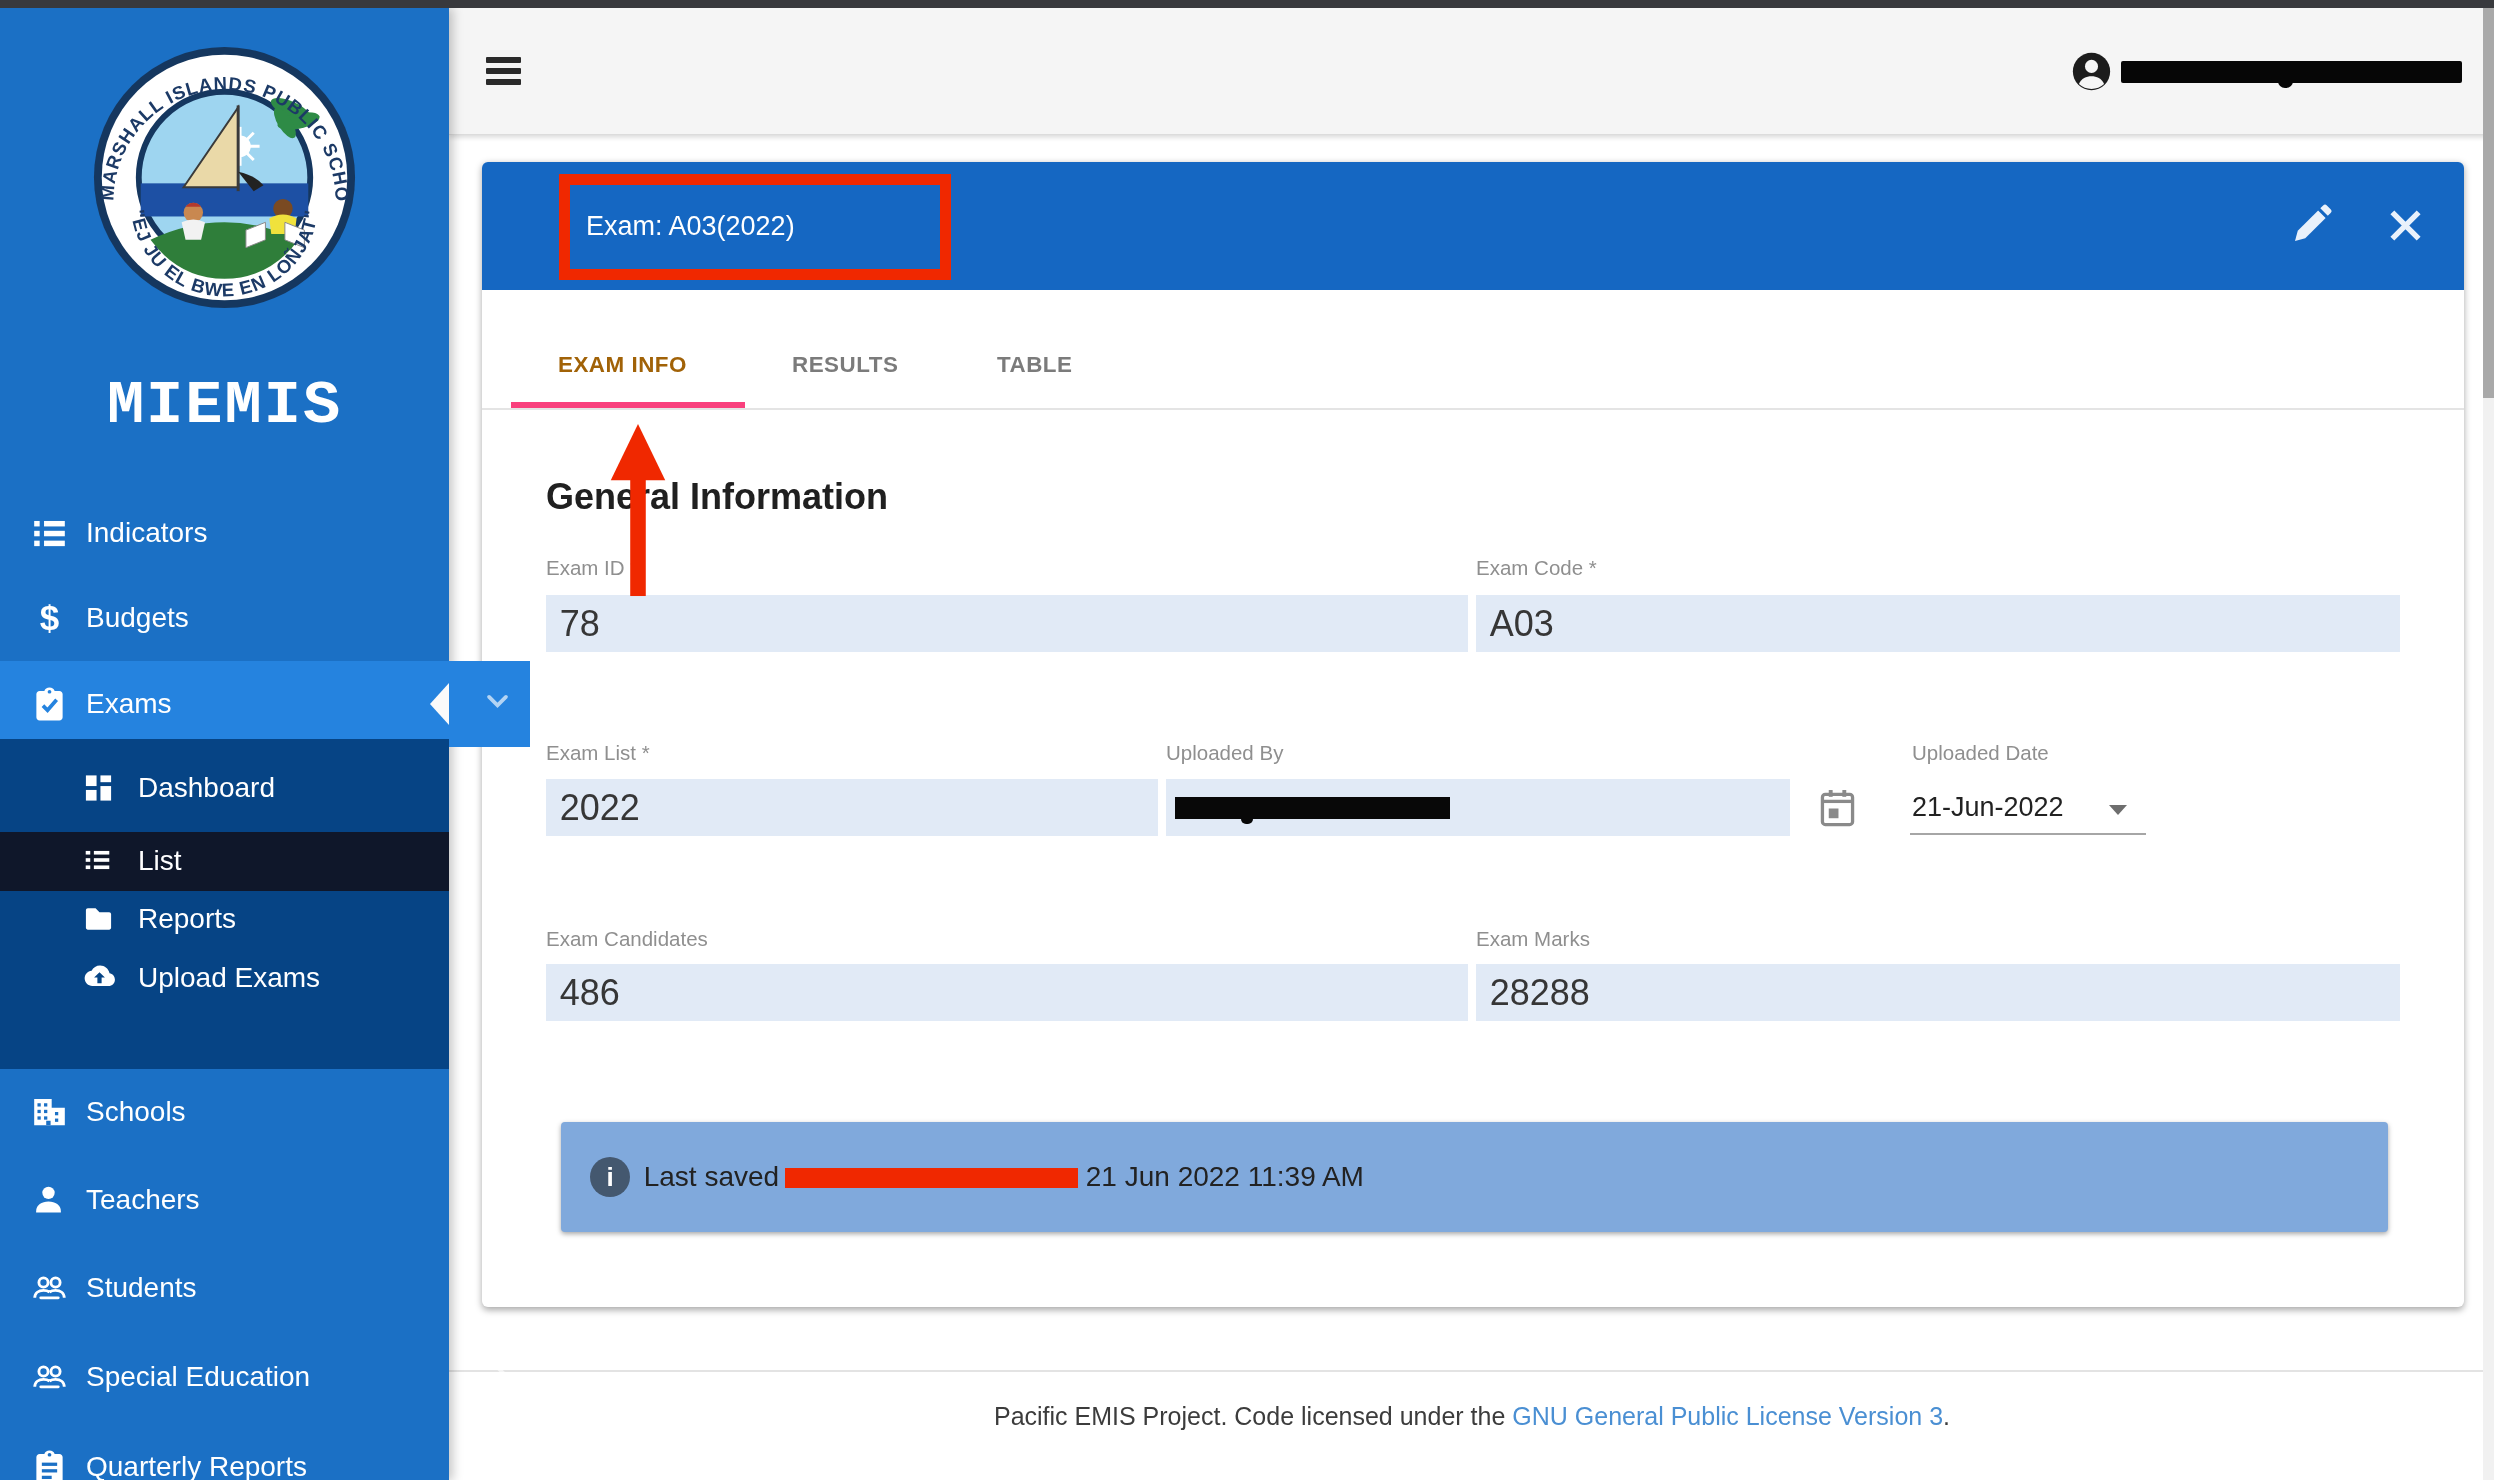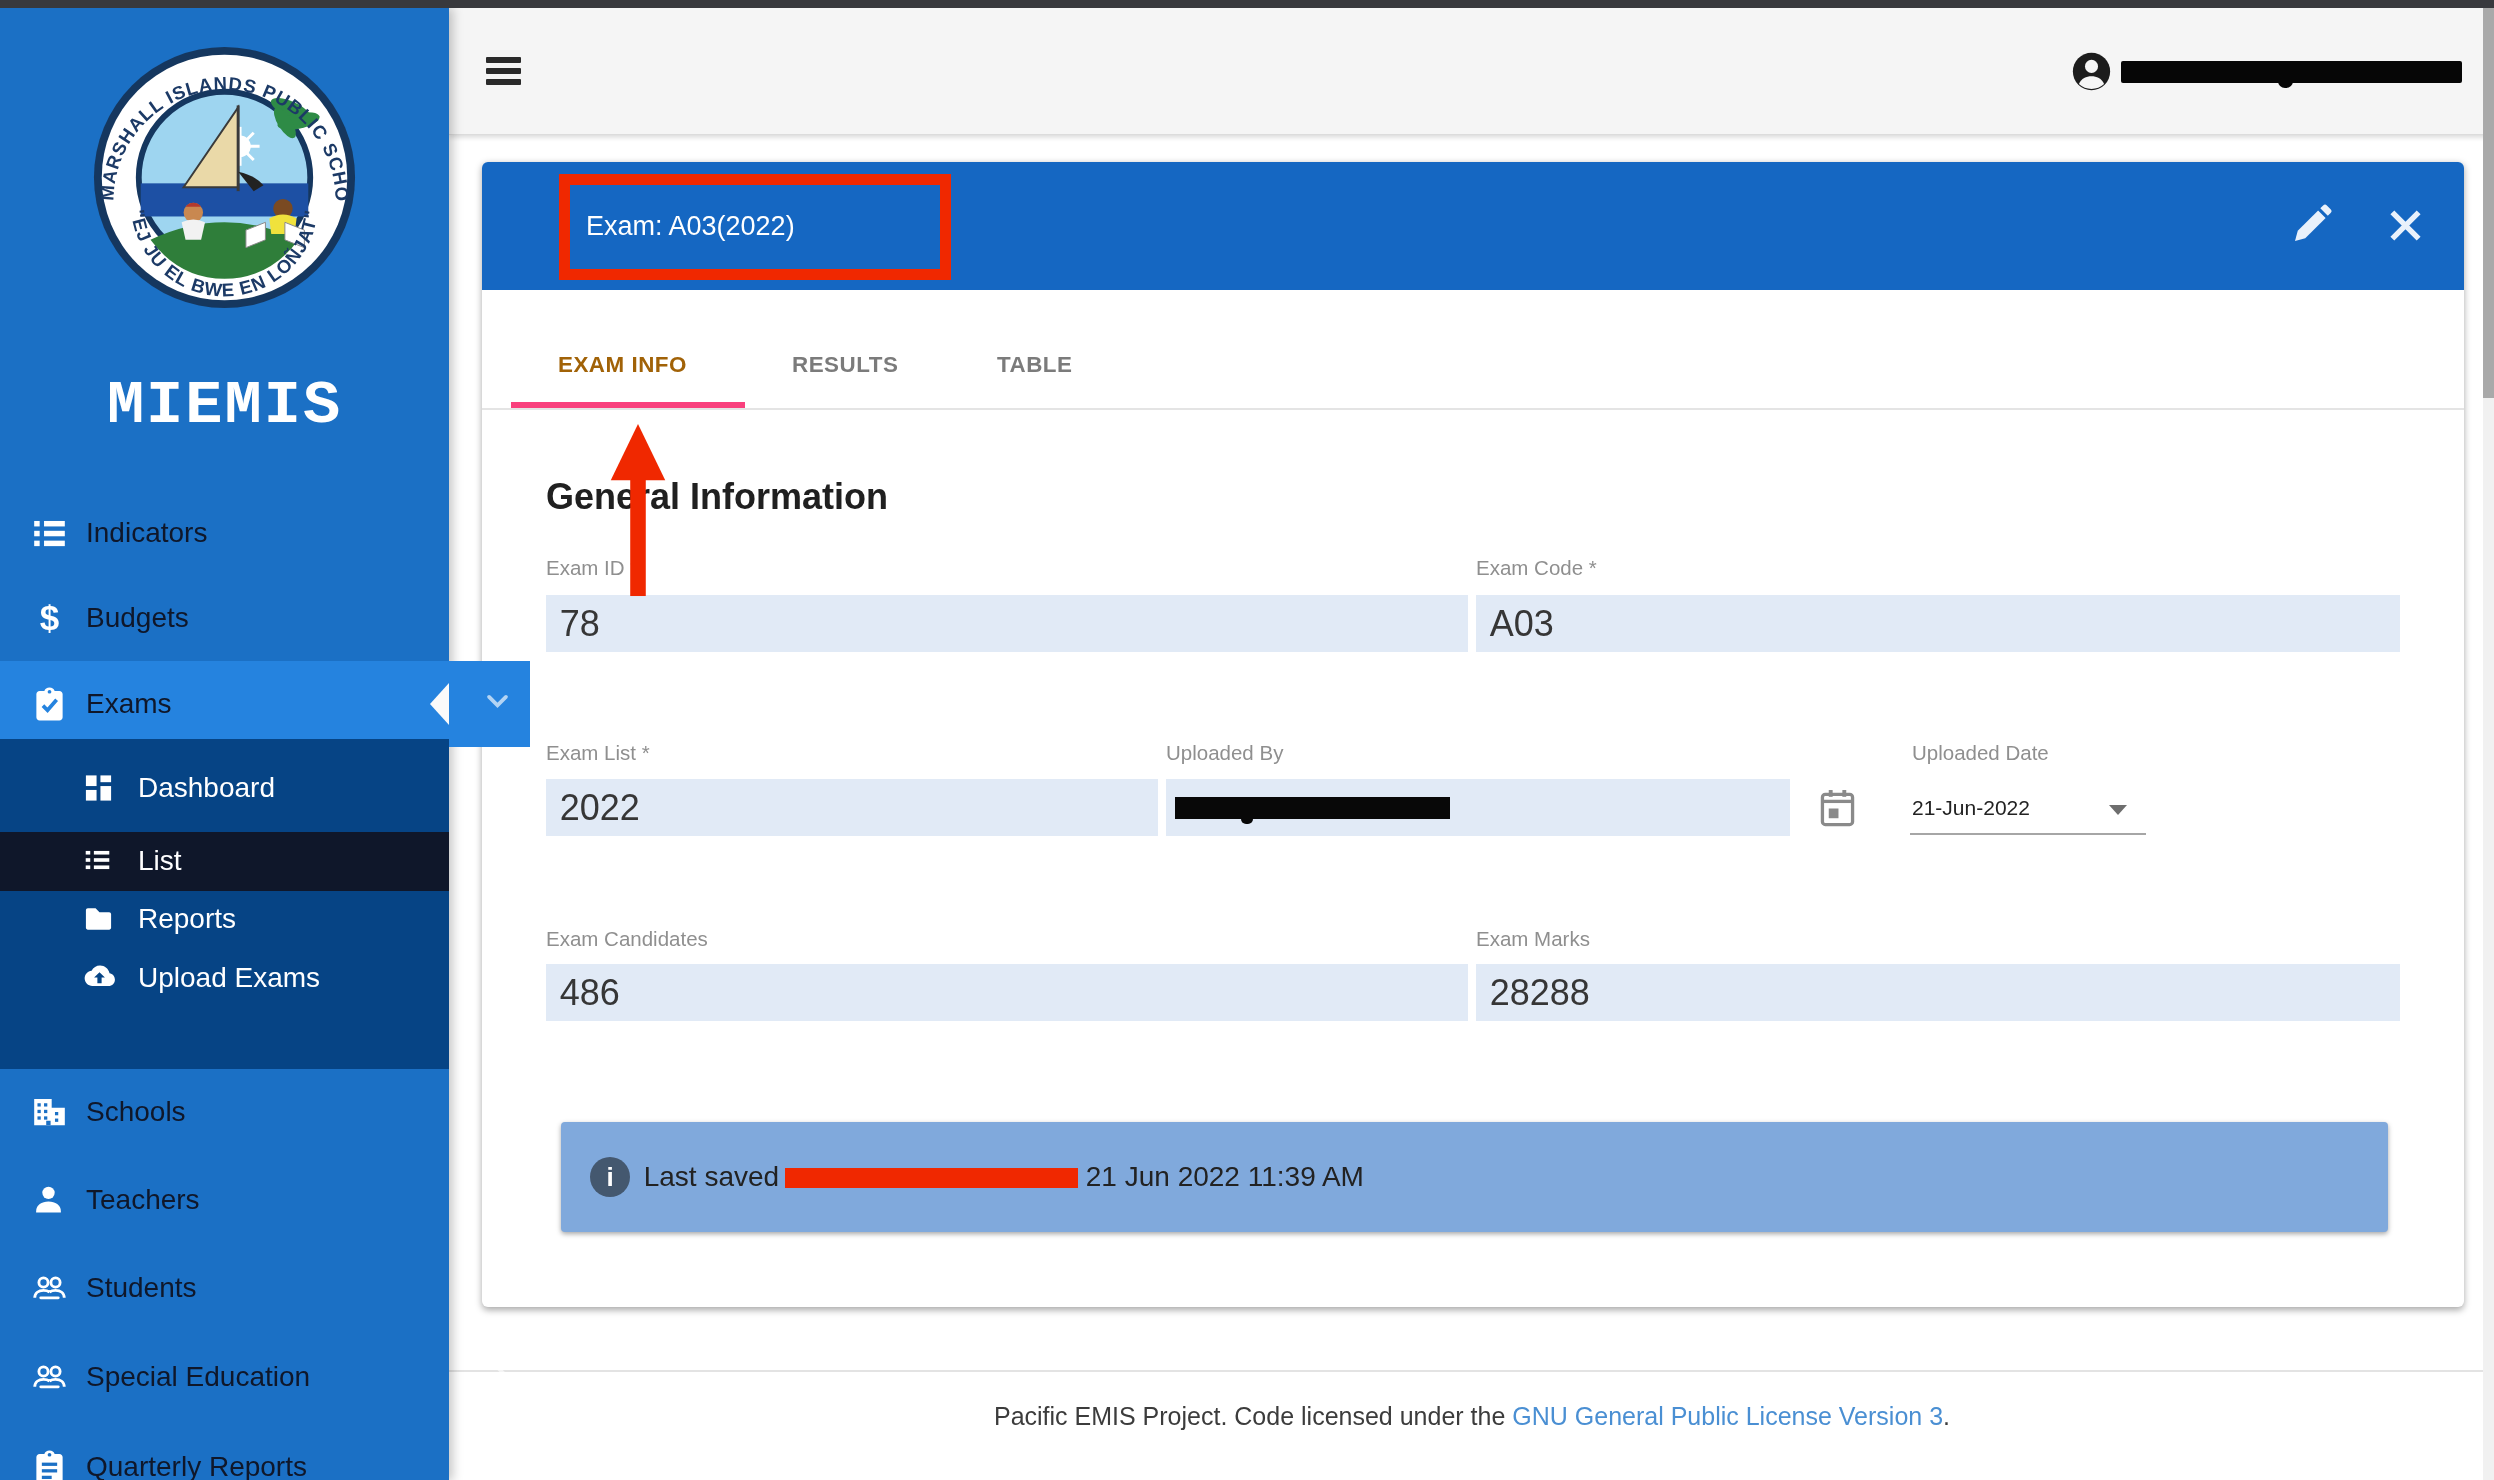--- a/index.html
+++ b/index.html
@@ -6,21 +6,21 @@
   body{
     width:2495px;height:1480px;position:relative;overflow:hidden;
     font-family:"Liberation Sans",sans-serif;background:#ffffff;
   }
   
   .top-strip{position:absolute;left:0;top:0;width:2495px;height:7.8px;background:#38393d;z-index:60;}
   
   .sidebar{position:absolute;left:0;top:7.8px;width:449px;height:1473px;background:#1b70c5;z-index:30;box-shadow:3.9px 0 9.8px rgba(0,0,0,.22);}
   .logo-wrap{position:absolute;left:92px;top:37px;width:265px;height:265px;}
   .brand{position:absolute;left:0;top:359px;width:449px;text-align:center;color:#fff;font-size:62px;font-weight:700;letter-spacing:2px;line-height:78px;font-family:Liberation Mono, monospace;}
-  .nav-item{position:absolute;left:0;width:530px;height:86px;color:#0f172a;cursor:pointer;}
+  .nav-item{position:absolute;left:0;width:530px;height:86px;color:#ffffff;cursor:pointer;}
   .nav-item .ico{position:absolute;left:32px;top:50%;transform:translateY(-50%);width:35px;height:35px;}
   .nav-item .lbl{position:absolute;left:86px;top:50%;transform:translateY(-50%);font-size:28px;}
   .nav-item .chev{position:absolute;right:19.5px;top:50%;transform:translateY(-50%);}
   .nav-item.active{background:#2583df;}
   .notch{position:absolute;right:0;top:675px;width:0;height:0;border-top:21.5px solid transparent;border-bottom:21.5px solid transparent;border-right:19.5px solid #fafafa;z-index:31;}
   .submenu{position:absolute;left:0;top:731px;width:449px;height:330px;background:#064485;}
   .sub-item{position:absolute;left:0;width:449px;height:59px;color:#fff;cursor:pointer;}
   .sub-item .ico{position:absolute;left:83px;top:50%;transform:translateY(-50%);width:31px;height:31px;}
   .sub-item .lbl{position:absolute;left:138px;top:50%;transform:translateY(-50%);font-size:28px;}
   .sub-item.active{background:#0f172a;}
@@ -44,21 +44,21 @@
   .tab{position:absolute;top:181px;height:43px;line-height:43px;font-size:22.4px;font-weight:700;letter-spacing:0.5px;color:#7b7b7b;cursor:pointer;}
   .tab.active{color:#a16207;}
   .tab-underline{position:absolute;left:29px;top:240px;width:234px;height:7.8px;background:#f9407d;}
   .tab-border{position:absolute;left:0;top:246px;width:1982px;height:2px;background:#e4e4e4;}
   .section-title{position:absolute;left:64px;top:314px;font-size:36px;font-weight:700;color:#202020;}
   .field-label{position:absolute;font-size:20.5px;color:#8f8f8f;}
   .field-box{position:absolute;height:57px;background:#e1eaf6;font-size:36px;color:#363636;line-height:57px;padding-left:13.7px;box-sizing:border-box;}
   .ub-redaction{position:absolute;left:693px;top:635px;width:275px;height:22.4px;background:#080808;z-index:5;}
   .ub-redaction::after{content:"";position:absolute;left:24%;top:21.5px;width:11.7px;height:5.9px;background:#080808;border-radius:0 0 5.9px 5.9px;}
   .cal-icon{position:absolute;left:1338px;top:626px;}
-  .date-value{position:absolute;left:1430px;top:619px;height:53px;line-height:53px;font-size:21px;color:#222;text-align:center;}
+  .date-value{position:absolute;left:1430px;top:619px;height:53px;line-height:53px;font-size:27px;color:#222;text-align:center;}
   .date-caret{position:absolute;left:1627px;top:643px;width:0;height:0;border-left:9.8px solid transparent;border-right:9.8px solid transparent;border-top:10.7px solid #6e6e6e;cursor:pointer;}
   .date-underline{position:absolute;left:1428px;top:671px;width:236px;height:2px;background:#a6a6a6;}
   .banner{position:absolute;left:79px;top:960px;width:1827px;height:110px;background:#80a9dc;border-radius:3.9px;box-shadow:0 2px 4.9px rgba(0,0,0,.35);}
   .banner-row{position:absolute;left:29px;top:0;height:110px;display:flex;align-items:center;}
   .info-circle{width:40px;height:40px;border-radius:50%;background:#44586f;color:#fff;font-size:26px;font-weight:700;display:flex;align-items:center;justify-content:center;margin-right:13.7px;}
   .banner-text{font-size:28px;color:#222;}
   .saved-redaction{display:inline-block;width:293px;height:20.5px;background:#f02800;margin:0 7.8px -2px 5.9px;}
   
   .anno-box{position:absolute;left:559px;top:174px;width:392px;height:106px;border:11.7px solid #f02800;box-sizing:border-box;z-index:55;}
   .anno-arrow{position:absolute;left:603px;top:420px;z-index:55;}

